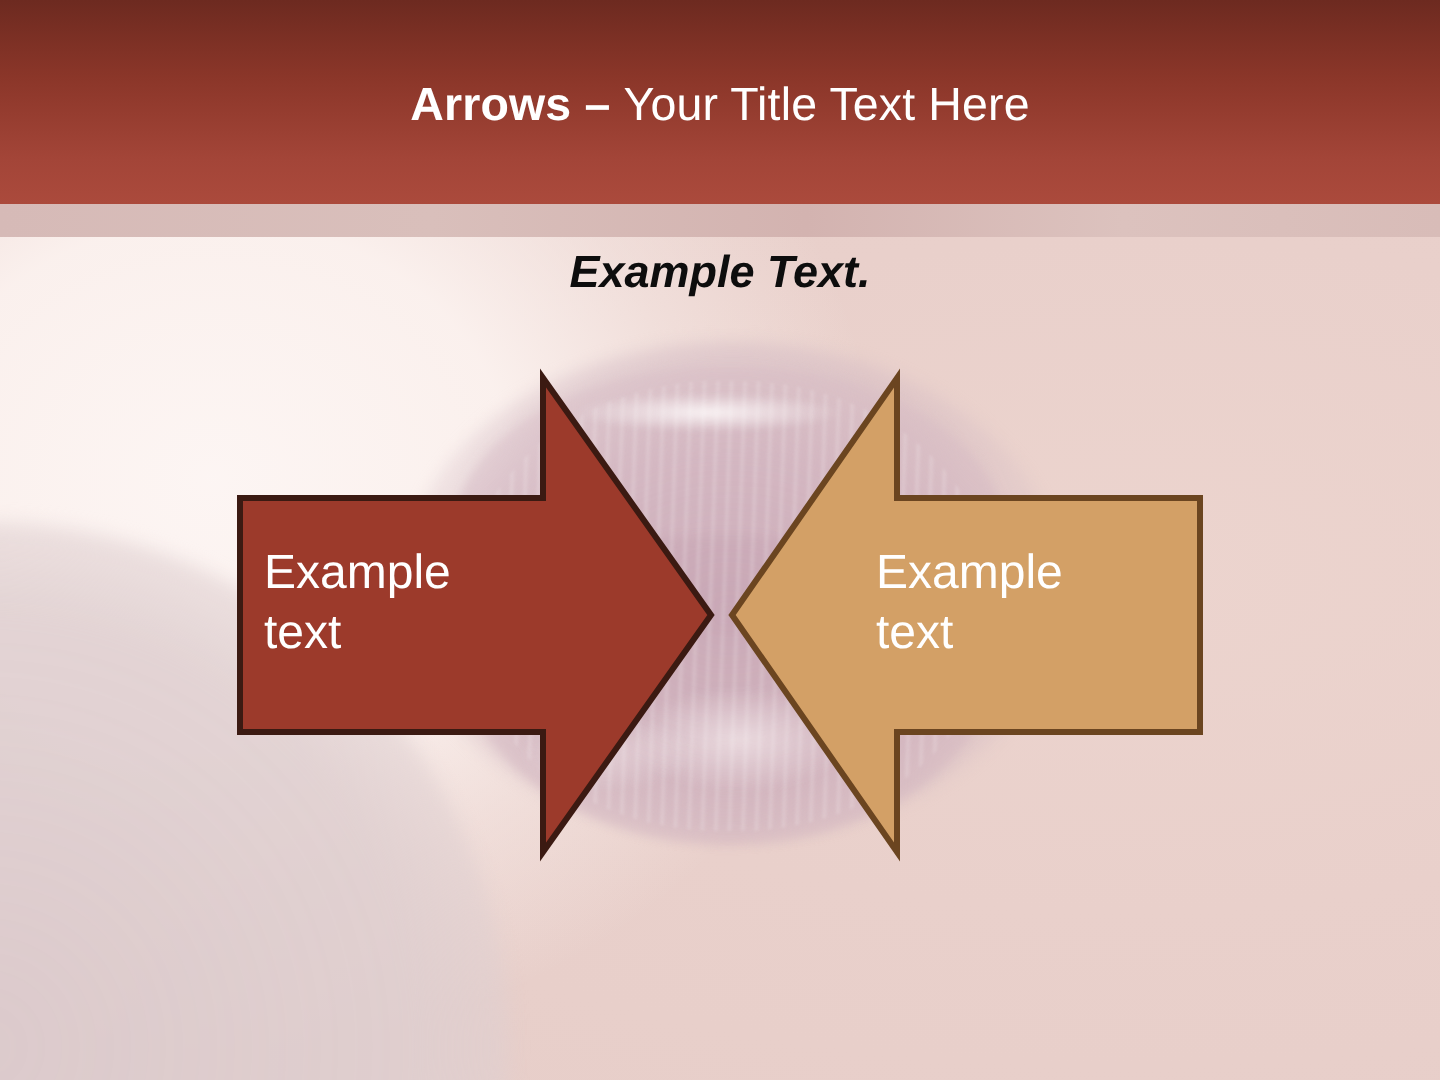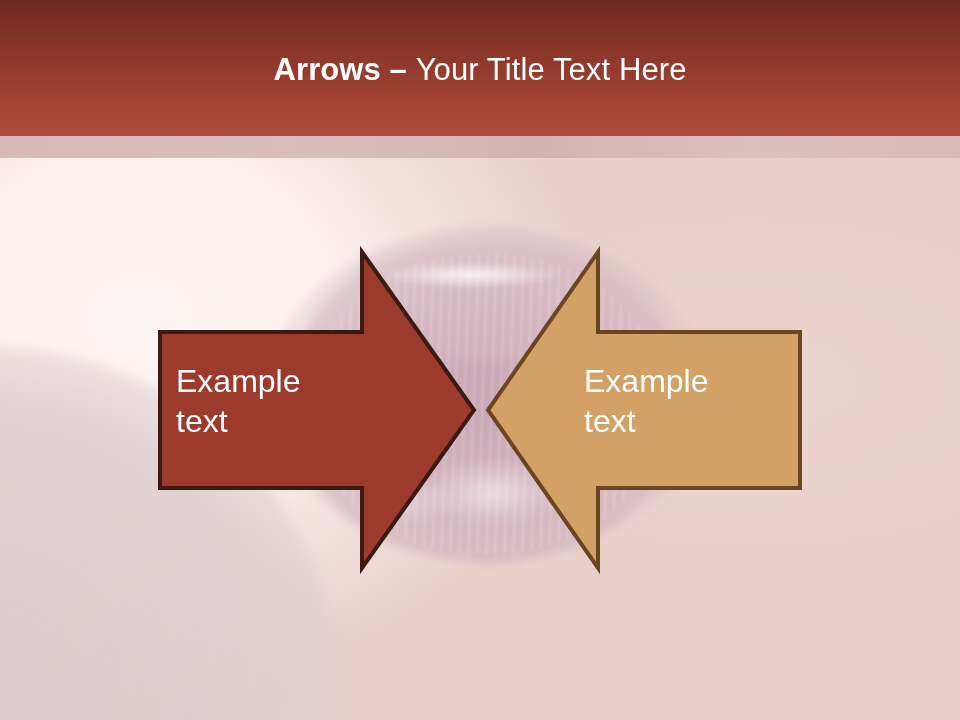--- a/index.html
+++ b/index.html
@@ -217,20 +217,21 @@
     <div class="lip-gloss-c"></div>
   </div>
 
   <div class="header">
     <div class="header-title">
       <span class="t-bold">Arrows</span><span class="t-dash"> – </span><span class="t-rest">Your Title Text Here</span>
     </div>
   </div>
   <div class="header-band"></div>
 
+  <div class="caption">Example Text.</div>
 
   <div class="arrow-layer">
     <svg width="960" height="720" viewBox="0 0 960 720">
       <polygon points="160,332 362,332 362,252 474,410 362,568 362,488 160,488" fill="#9c3a2b" stroke="#3b1a12" stroke-width="4" stroke-linejoin="miter"></polygon>
       <polygon points="800,332 598,332 598,252 488,410 598,568 598,488 800,488" fill="#d3a066" stroke="#6b4520" stroke-width="4" stroke-linejoin="miter"></polygon>
     </svg>
 
     <div class="arrow-label label-left">Example
 text</div>
 

